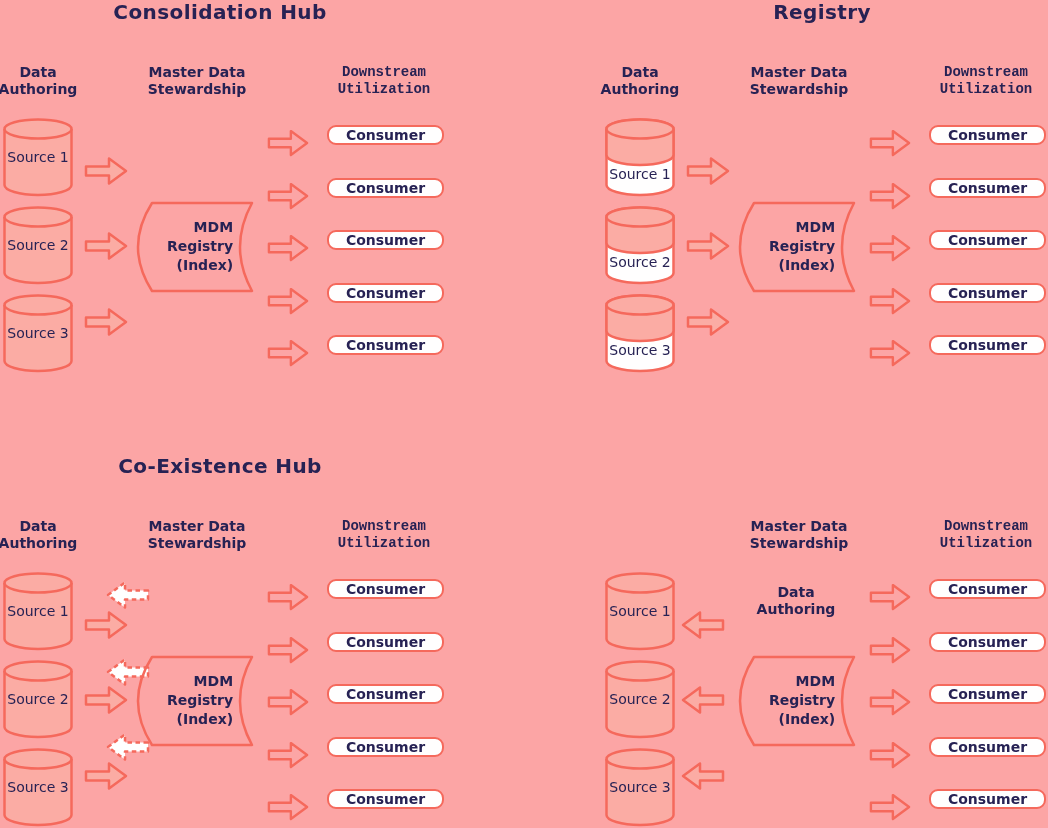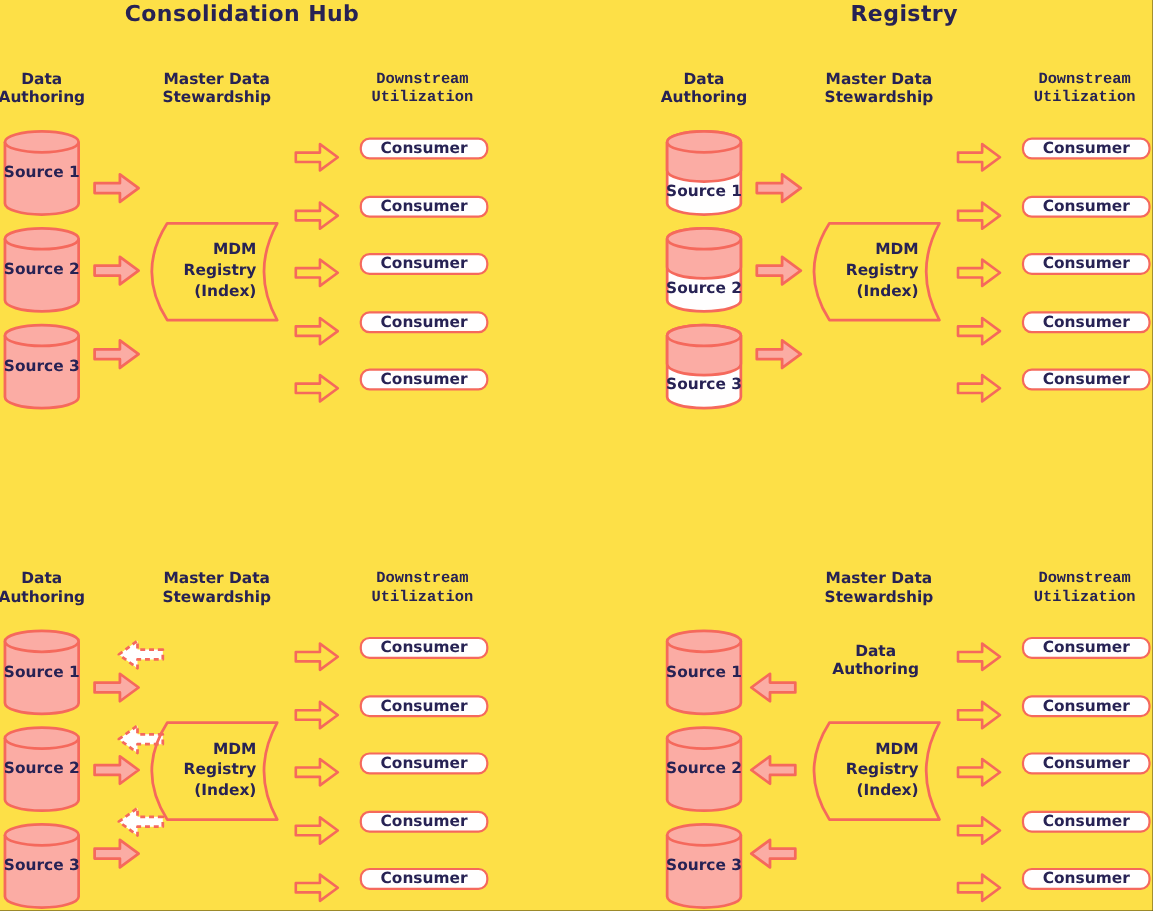--- a/index.html
+++ b/index.html
@@ -3,38 +3,38 @@
 <meta charset="utf-8">
 <style>
   :root{
     --navy:#272254;
     --salmon:#FBACA4;
     --coral:#F5695C;
     --boxfill:#FFFEFE;
   }
   html,body{margin:0;padding:0;background:#000;}
   body{font-family:"DejaVu Sans","Liberation Sans",sans-serif;}
-  #canvas{position:relative;width:1048px;height:828px;background:#fde047;overflow:hidden;}
+  #canvas{position:relative;width:1048px;height:828px;background:#fca5a5;overflow:hidden;}
   .q{position:absolute;width:524px;height:414px;}
   #q0{left:0;top:0;} #q1{left:602px;top:0;}
   #q2{left:0;top:454px;height:374px;} #q3{left:602px;top:454px;height:374px;}
   .title{position:absolute;top:0;left:220px;transform:translateX(-50%);
          font-size:20px;font-weight:700;letter-spacing:.4px;color:var(--navy);white-space:nowrap;}
   .hdr{position:absolute;top:64px;transform:translateX(-50%);font-size:14px;line-height:17px;
        font-weight:700;color:var(--navy);text-align:center;white-space:pre-line;}
   .hdr.authoring{left:38px;}
   .hdr.stewardship{left:197px;}
   .hdr.utilization{left:384px;font-family:Liberation Mono, monospace;}
   .authlbl{position:absolute;top:130px;left:194px;transform:translateX(-50%);
            font-size:14px;line-height:17px;font-weight:700;color:var(--navy);
            text-align:center;white-space:pre-line;}
   .cyl{position:absolute;left:2px;width:72px;height:80px;}
   .cyl.c1{top:117px;} .cyl.c2{top:205px;} .cyl.c3{top:293px;}
   .src{position:absolute;left:2px;width:72px;text-align:center;
-       font-size:14px;font-weight:700;color:var(--navy);}
+       font-size:14px;font-weight:400;color:var(--navy);}
   .src.s1{top:149px;} .src.s2{top:237px;} .src.s3{top:325px;}
   .src.reg.s1{top:166px;} .src.reg.s2{top:254px;} .src.reg.s3{top:342px;}
   .arrow{position:absolute;stroke:var(--coral);stroke-width:2.5;stroke-linejoin:round;}
   .arrow.solid{fill:var(--salmon);}
   .arrow.outline{fill:none;}
   .arrow.dashed{fill:#fff;stroke-dasharray:4.5 3.5;}
   .a-src{left:84px;width:44px;height:30px;}
   .a-src.r1{top:156px;} .a-src.r2{top:231px;} .a-src.r3{top:307px;}
   .a-back{left:106px;width:44px;height:30px;}
   .a-back.r1{top:126px;} .a-back.r2{top:203px;} .a-back.r3{top:278px;}
@@ -196,20 +196,21 @@
       </svg>
 
     <div class="consumer r1">Consumer</div>
     <div class="consumer r2">Consumer</div>
     <div class="consumer r3">Consumer</div>
     <div class="consumer r4">Consumer</div>
     <div class="consumer r5">Consumer</div>
   </section>
 
   <section class="q" id="q2">
+    <div class="title">Co-Existence Hub</div>
     <div class="hdr authoring">Data
 Authoring</div>
     <div class="hdr stewardship">Master Data
 Stewardship</div>
     <div class="hdr utilization">Downstream
 Utilization</div>
 
     <svg class="cyl c1" viewBox="0 0 72 80">
         <use href="#sym-cyl-full"></use>
       </svg>

